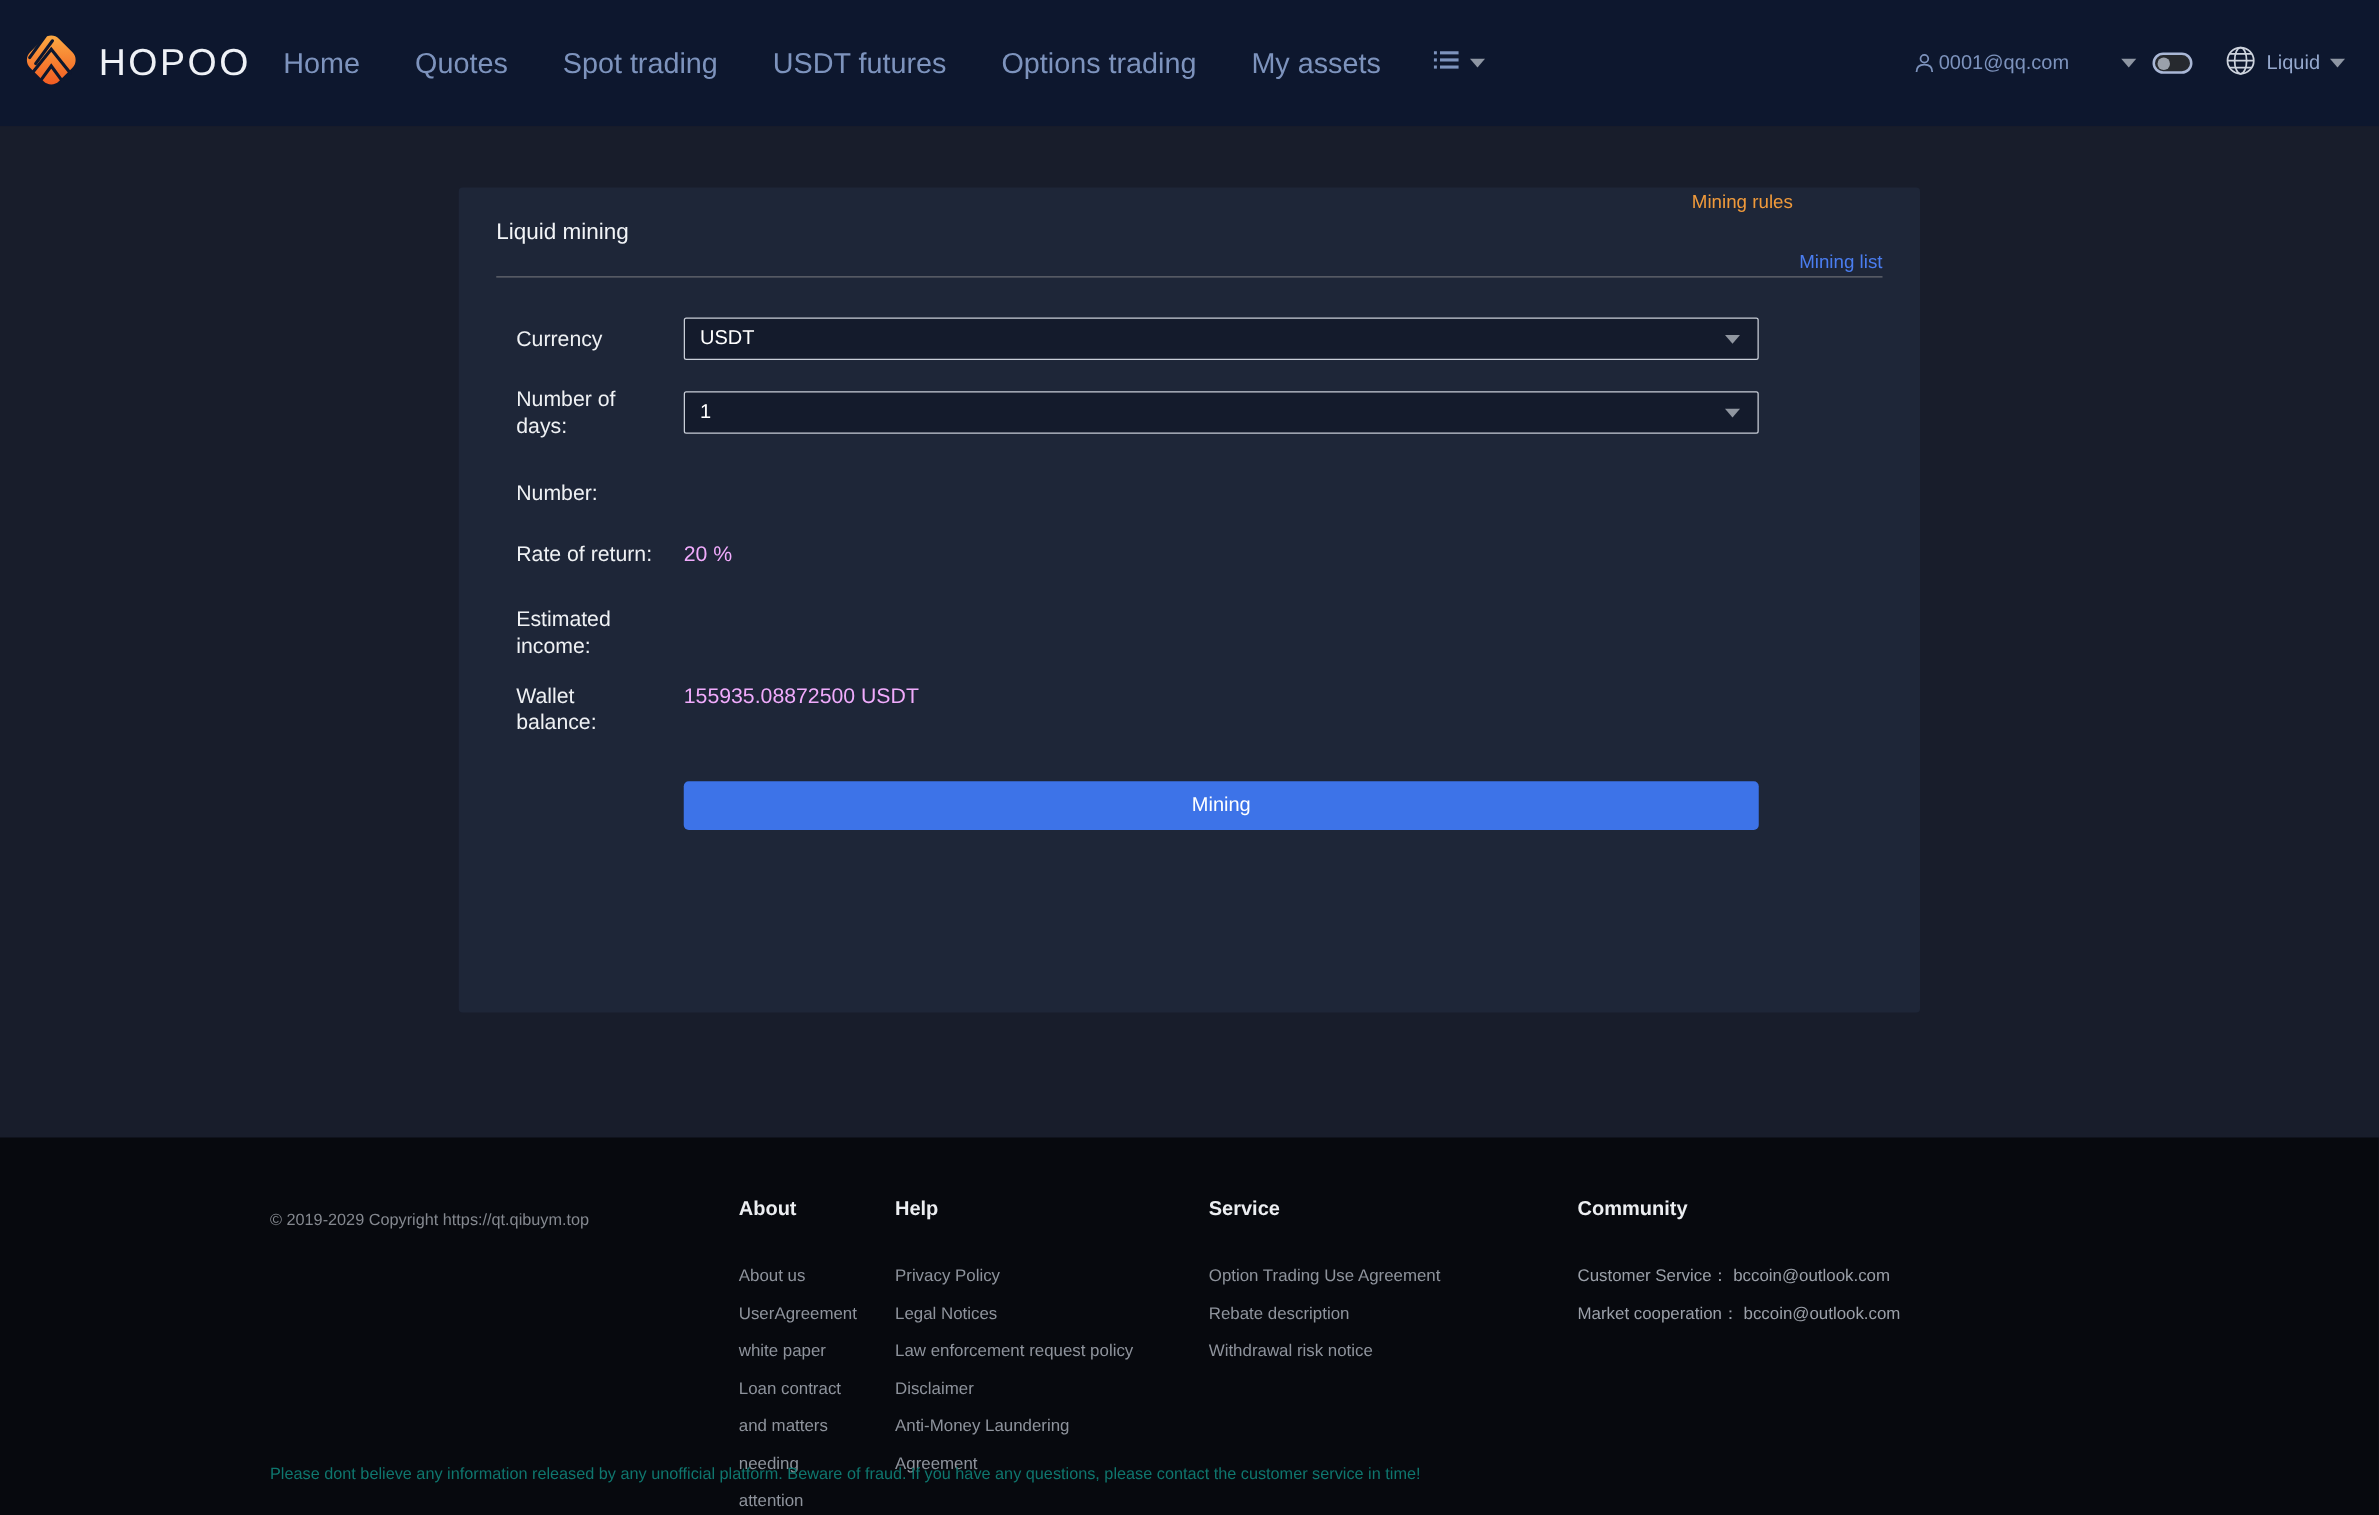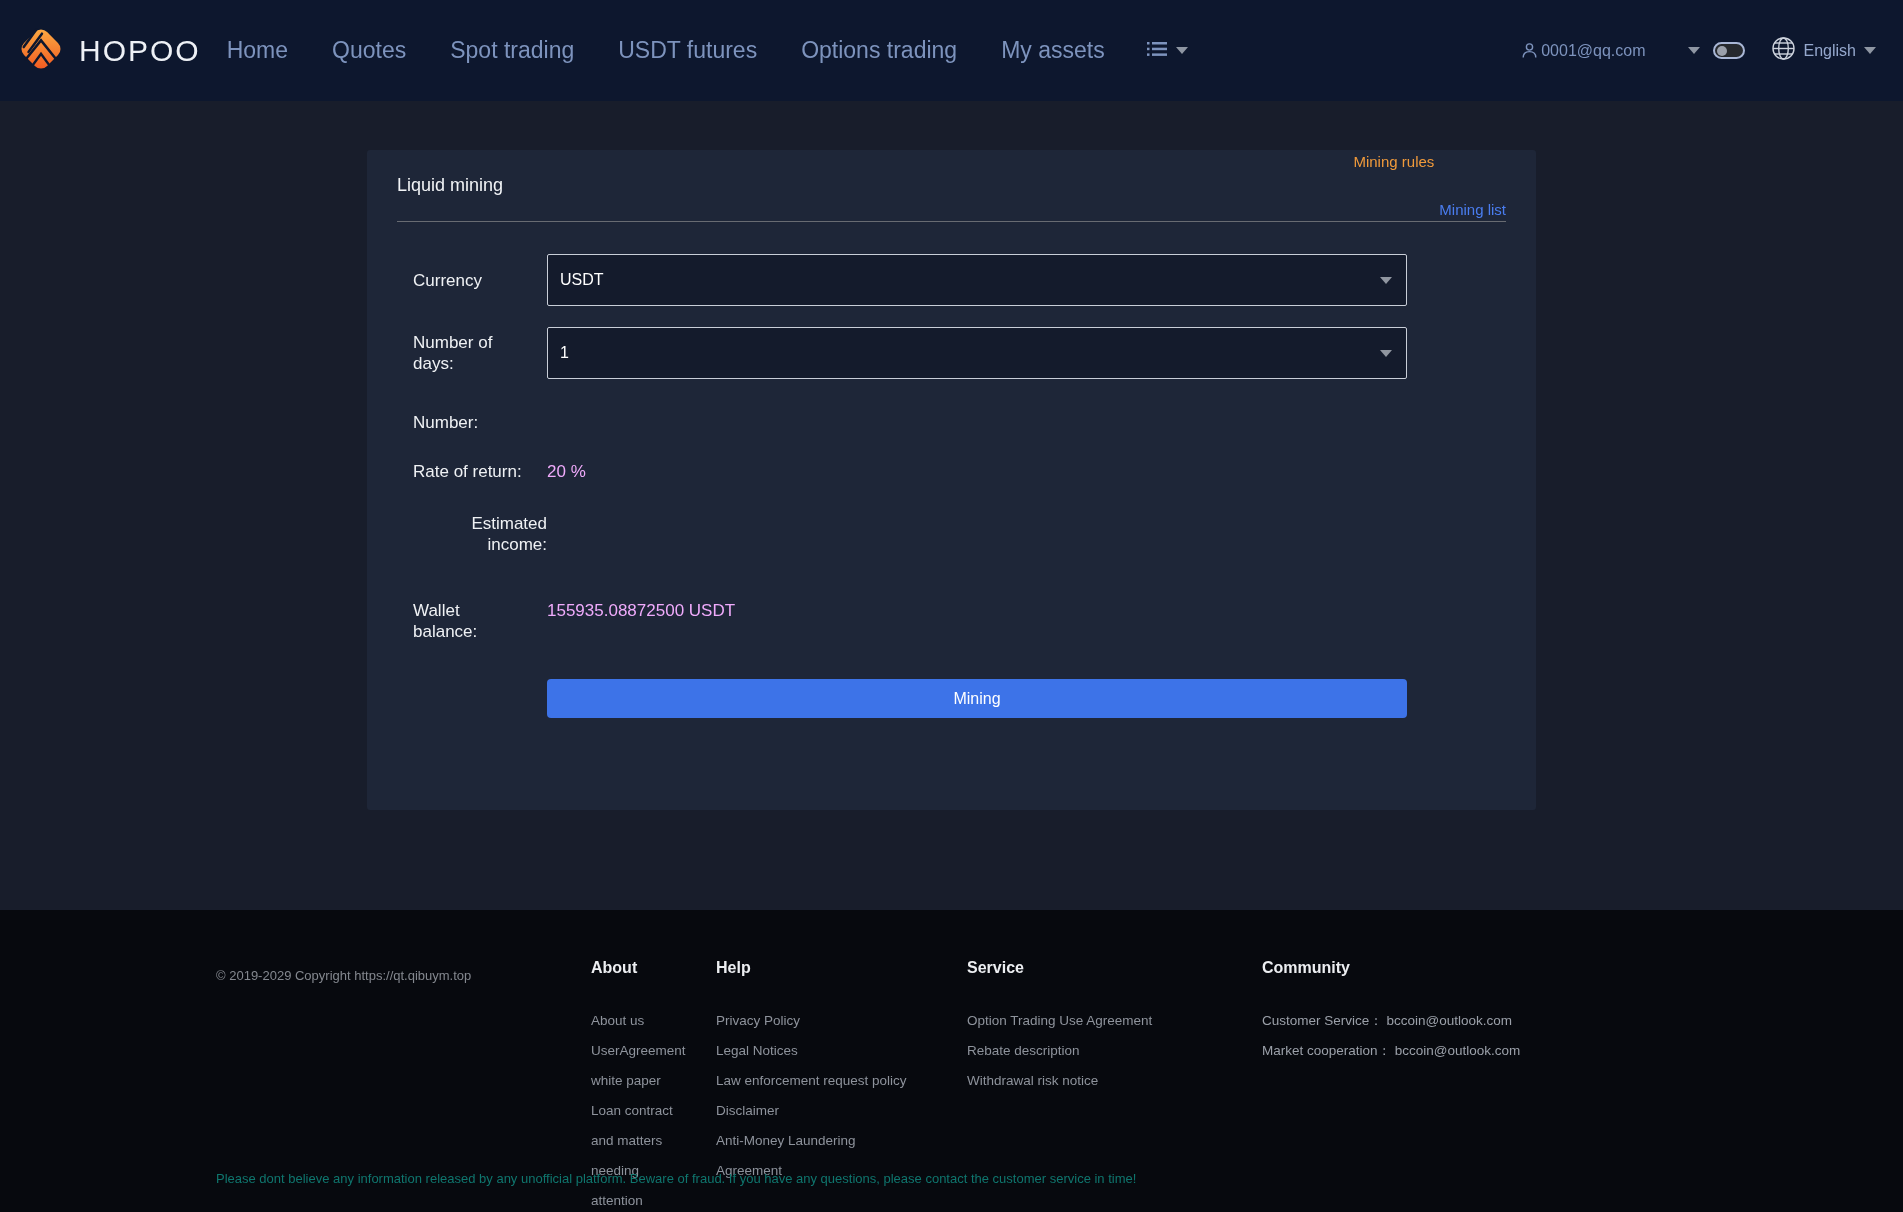--- a/index.html
+++ b/index.html
@@ -35,33 +35,33 @@
   .head-links { display:flex; gap:5px; font-size:15px; }
   .link-rules { color:#f09a3b; cursor:pointer; }
   .link-list { color:#4a7df0; cursor:pointer;margin-top:48px; }
   .divider { margin:0 30px; border-top:1px solid #686b72; }
   .form { padding:32px 0 0 46px; }
   .row { display:flex; width:994px; }
   .row .label { width:134px; color:#eff1f4; font-size:17px; line-height:21px; white-space:pre-line;
     flex-shrink:0; }
   .row .control { width:860px; position:relative; }
   .row.center { align-items:center; }
-  .sel { height:52px; background:#141b2c; border:1px solid #c9ced8; border-radius:2px;
+  .sel { height:34px; background:#141b2c; border:1px solid #c9ced8; border-radius:2px;
     display:flex; align-items:center; padding-left:12px; color:#fff; font-size:16px; cursor:pointer; }
   .sel-caret { position:absolute; right:15px; top:50%; margin-top:-3px; width:0; height:0;
     border-left:6px solid transparent; border-right:6px solid transparent; border-top:7px solid #9096a0; }
   .txt-input { width:860px; height:36px; background:transparent; border:1px solid #454d5d;
     border-radius:4px; padding:0 14px; color:#dfe3ea; font-size:16px; outline:none; }
   .txt-input::placeholder { color:#5c6373; }
   .static-val { color:#f0abfc; font-size:17px; line-height:21px; }
   .r-currency { margin-bottom:21px; }
   .r-days { margin-bottom:33px; }
   .r-number { margin-bottom:28px; }
   .r-rate { margin-bottom:31px; }
-  .r-estimated { margin-bottom:45px;text-align:right; }
+  .r-estimated { margin-bottom:19px; }
   .r-wallet { margin-bottom:37px; }
   .btn-mining { width:860px; height:39px; background:#3d73e8; color:#fff; font-size:16px;
     border:none; border-radius:4px; cursor:pointer; font-family:inherit; }
 
   .footer { position:absolute; left:0; top:910px; width:1903px; height:302px; background:#07090e; }
   .copyright { position:absolute; left:216px; top:58px; color:#84888f; font-size:13px; }
   .fcol { position:absolute; top:48px; }
   .fcol h3 { color:#eceef1; font-size:16px; font-weight:700; line-height:20px; }
   .fcol ul { list-style:none; margin-top:28px; }
   .fcol ul li { color:#8e939c; font-size:13.5px; line-height:30px; white-space:nowrap; cursor:pointer; }
@@ -138,21 +138,21 @@
     </div>
     <span class="globe">
       <svg width="25" height="25" viewBox="0 0 25 25" fill="none" stroke="#cdd3dd" stroke-width="1.4">
         <circle cx="12.5" cy="12.5" r="10.5"></circle>
         <ellipse cx="12.5" cy="12.5" rx="4.8" ry="10.5"></ellipse>
         <path d="M2 12.5 H23"></path>
         <path d="M3.6 7 H21.4"></path>
         <path d="M3.6 18 H21.4"></path>
       </svg>
     </span>
-    <span class="lang">English</span>
+    <span class="lang">Liquid</span>
     <span class="caret lang-caret"></span>
   </div>
 </div>
 
 <div class="main">
   <div class="card">
     <div class="card-head">
       <span class="card-title">Liquid mining</span>
       <span class="head-links">
         <span class="link-rules">Mining rules</span>

